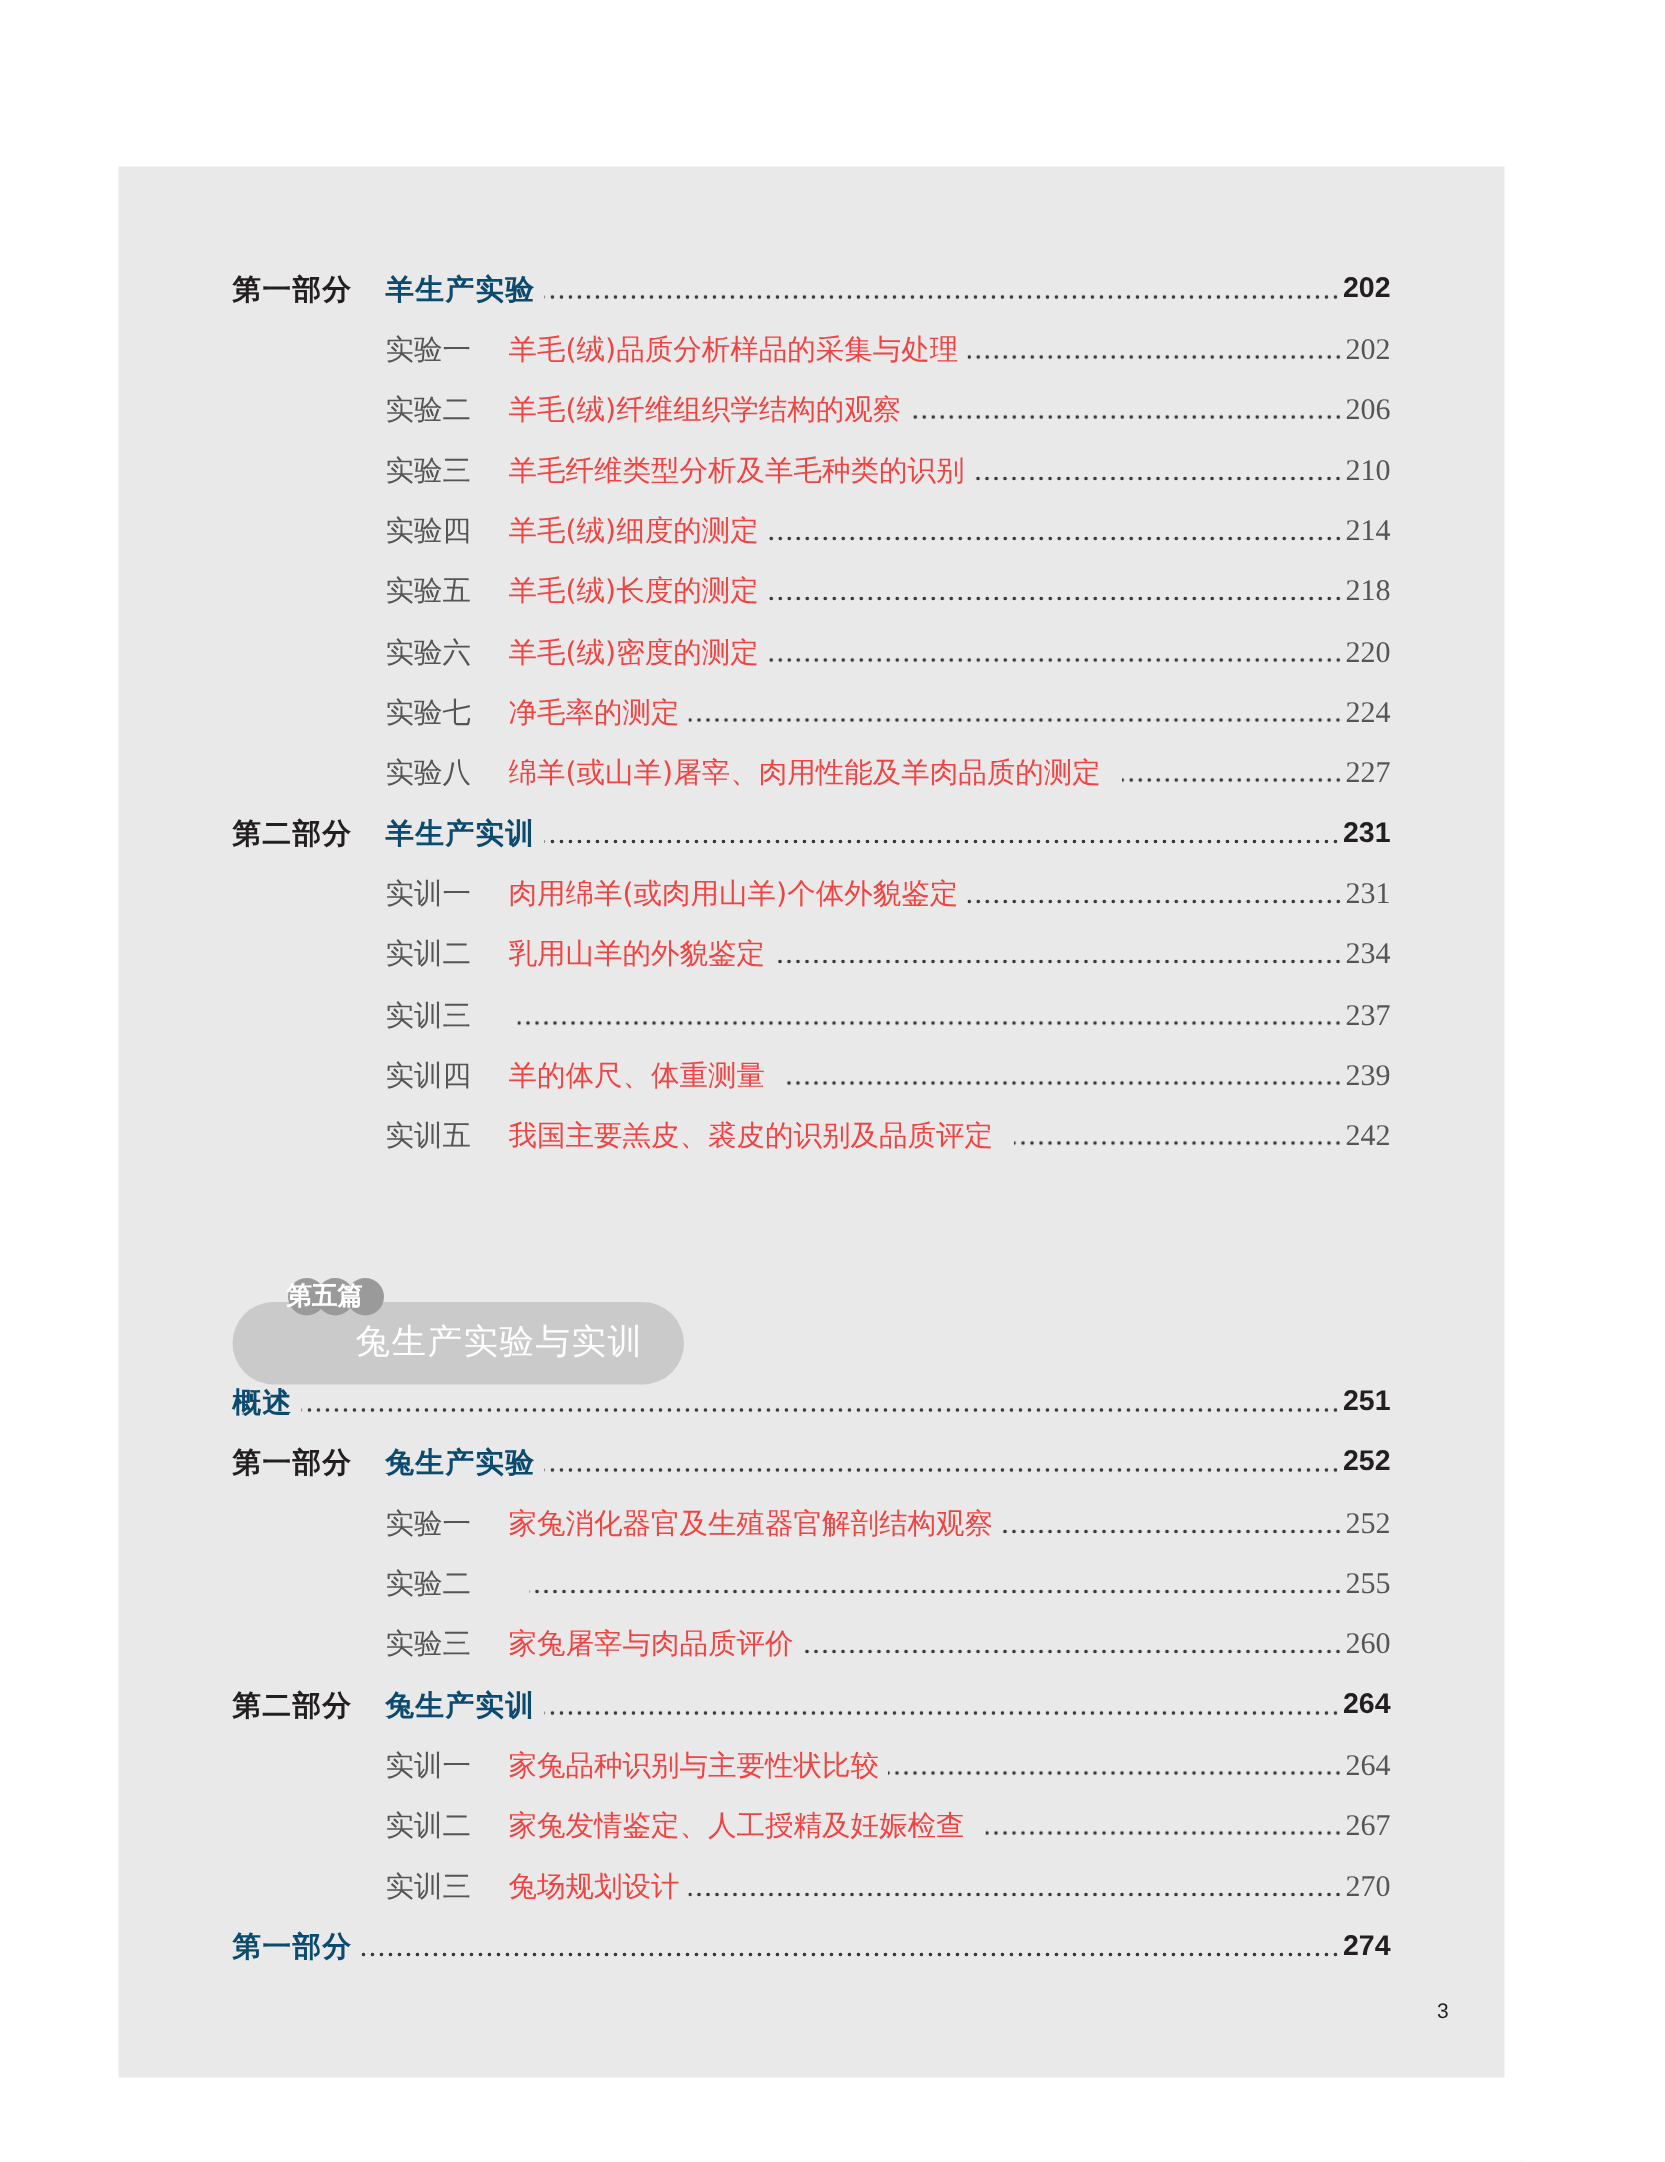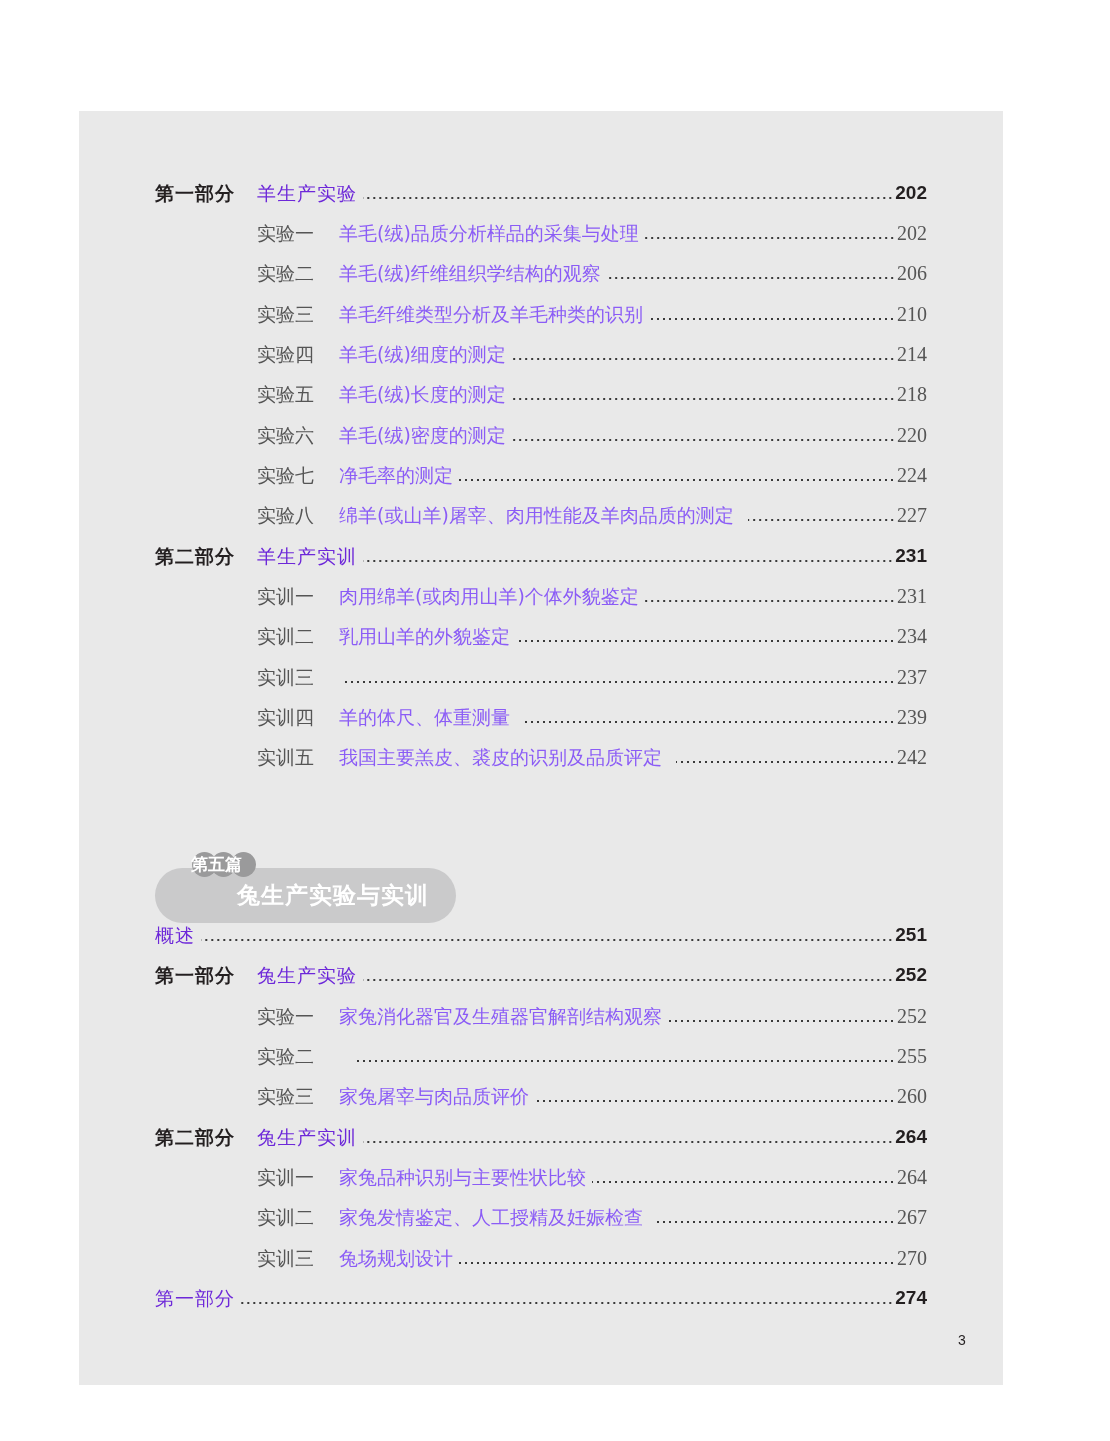--- a/index.html
+++ b/index.html
@@ -44,25 +44,25 @@
       left: 257px;
       width: 670px;
     }
     .row.sub .label {
       width: 82px;
       flex: 0 0 82px;
       color: #555555;
     }
     .row .title {
       flex: 0 0 auto;
-      color: #8b5cf6;
+      color: #ef4444;
     }
     .row.main .title, .row.top .title {
-      color: #6d28d9;
-      font-weight: normal;
+      color: #0c4a6e;
+      font-weight: bold;
       letter-spacing: 1px;
     }
     .row .dots {
       flex: 1 1 auto;
       height: 30px;
       margin: 0 2px 0 6px;
       background-image: radial-gradient(circle, #3a3a3a 1.1px, transparent 1.4px);
       background-size: 6px 6px;
       background-repeat: repeat-x;
       background-position: right 17px;
@@ -97,21 +97,21 @@
       background: #cacacb;
     }
     .section-title {
       position: absolute;
       left: 82px;
       top: 19px;
       height: 55px;
       line-height: 55px;
       color: #ffffff;
       font-size: 23px;
-      font-weight: bold;
+      font-weight: normal;
       letter-spacing: 1px;
     }
     .section-circle {
       position: absolute;
       top: 3px;
       width: 25px;
       height: 25px;
       border-radius: 50%;
       background: #9a9a9b;
     }

